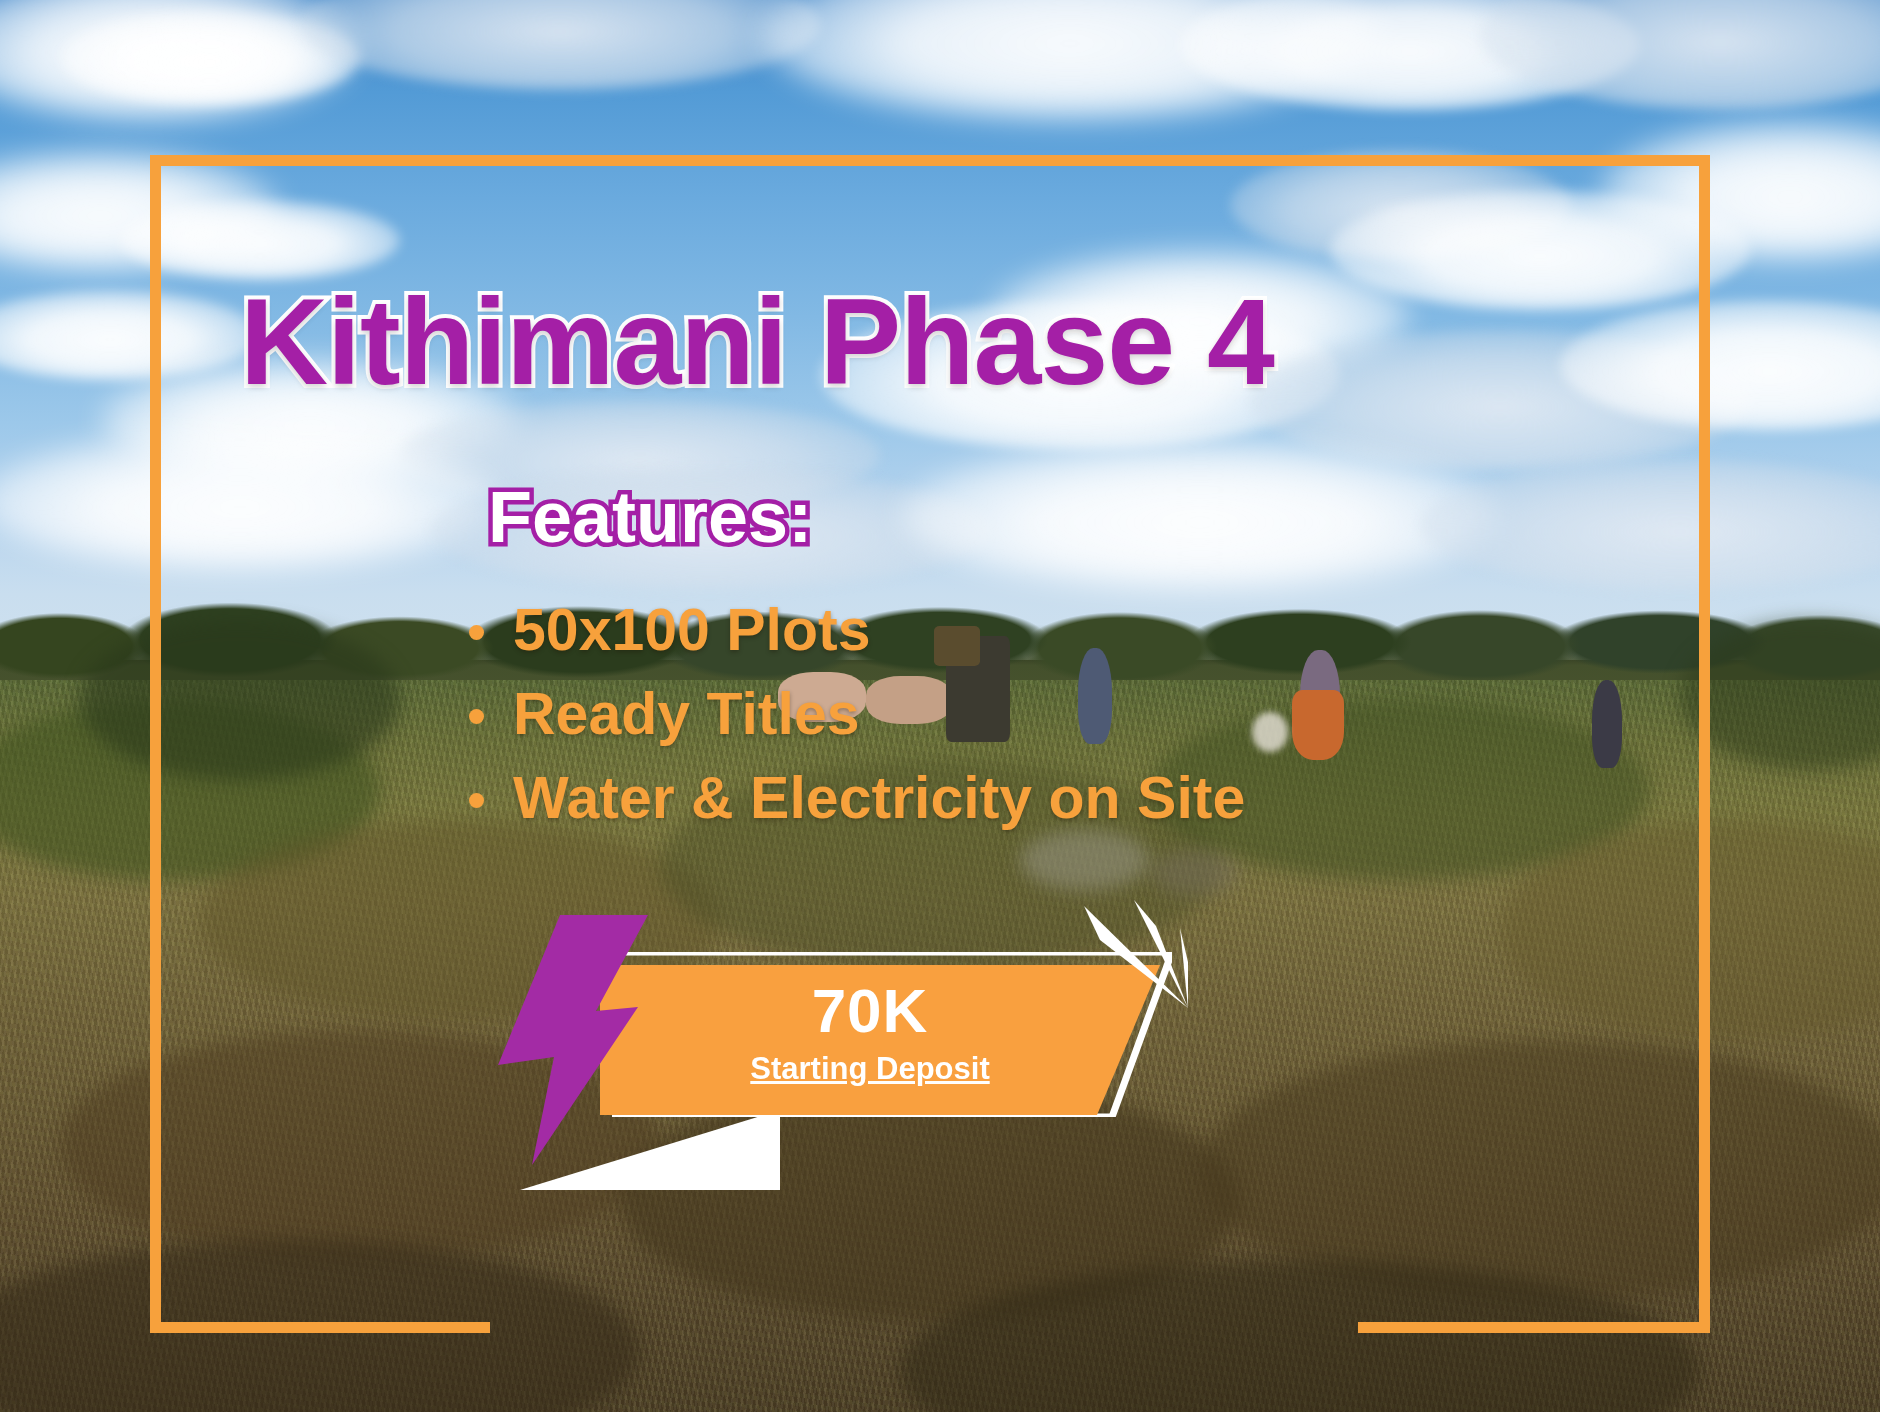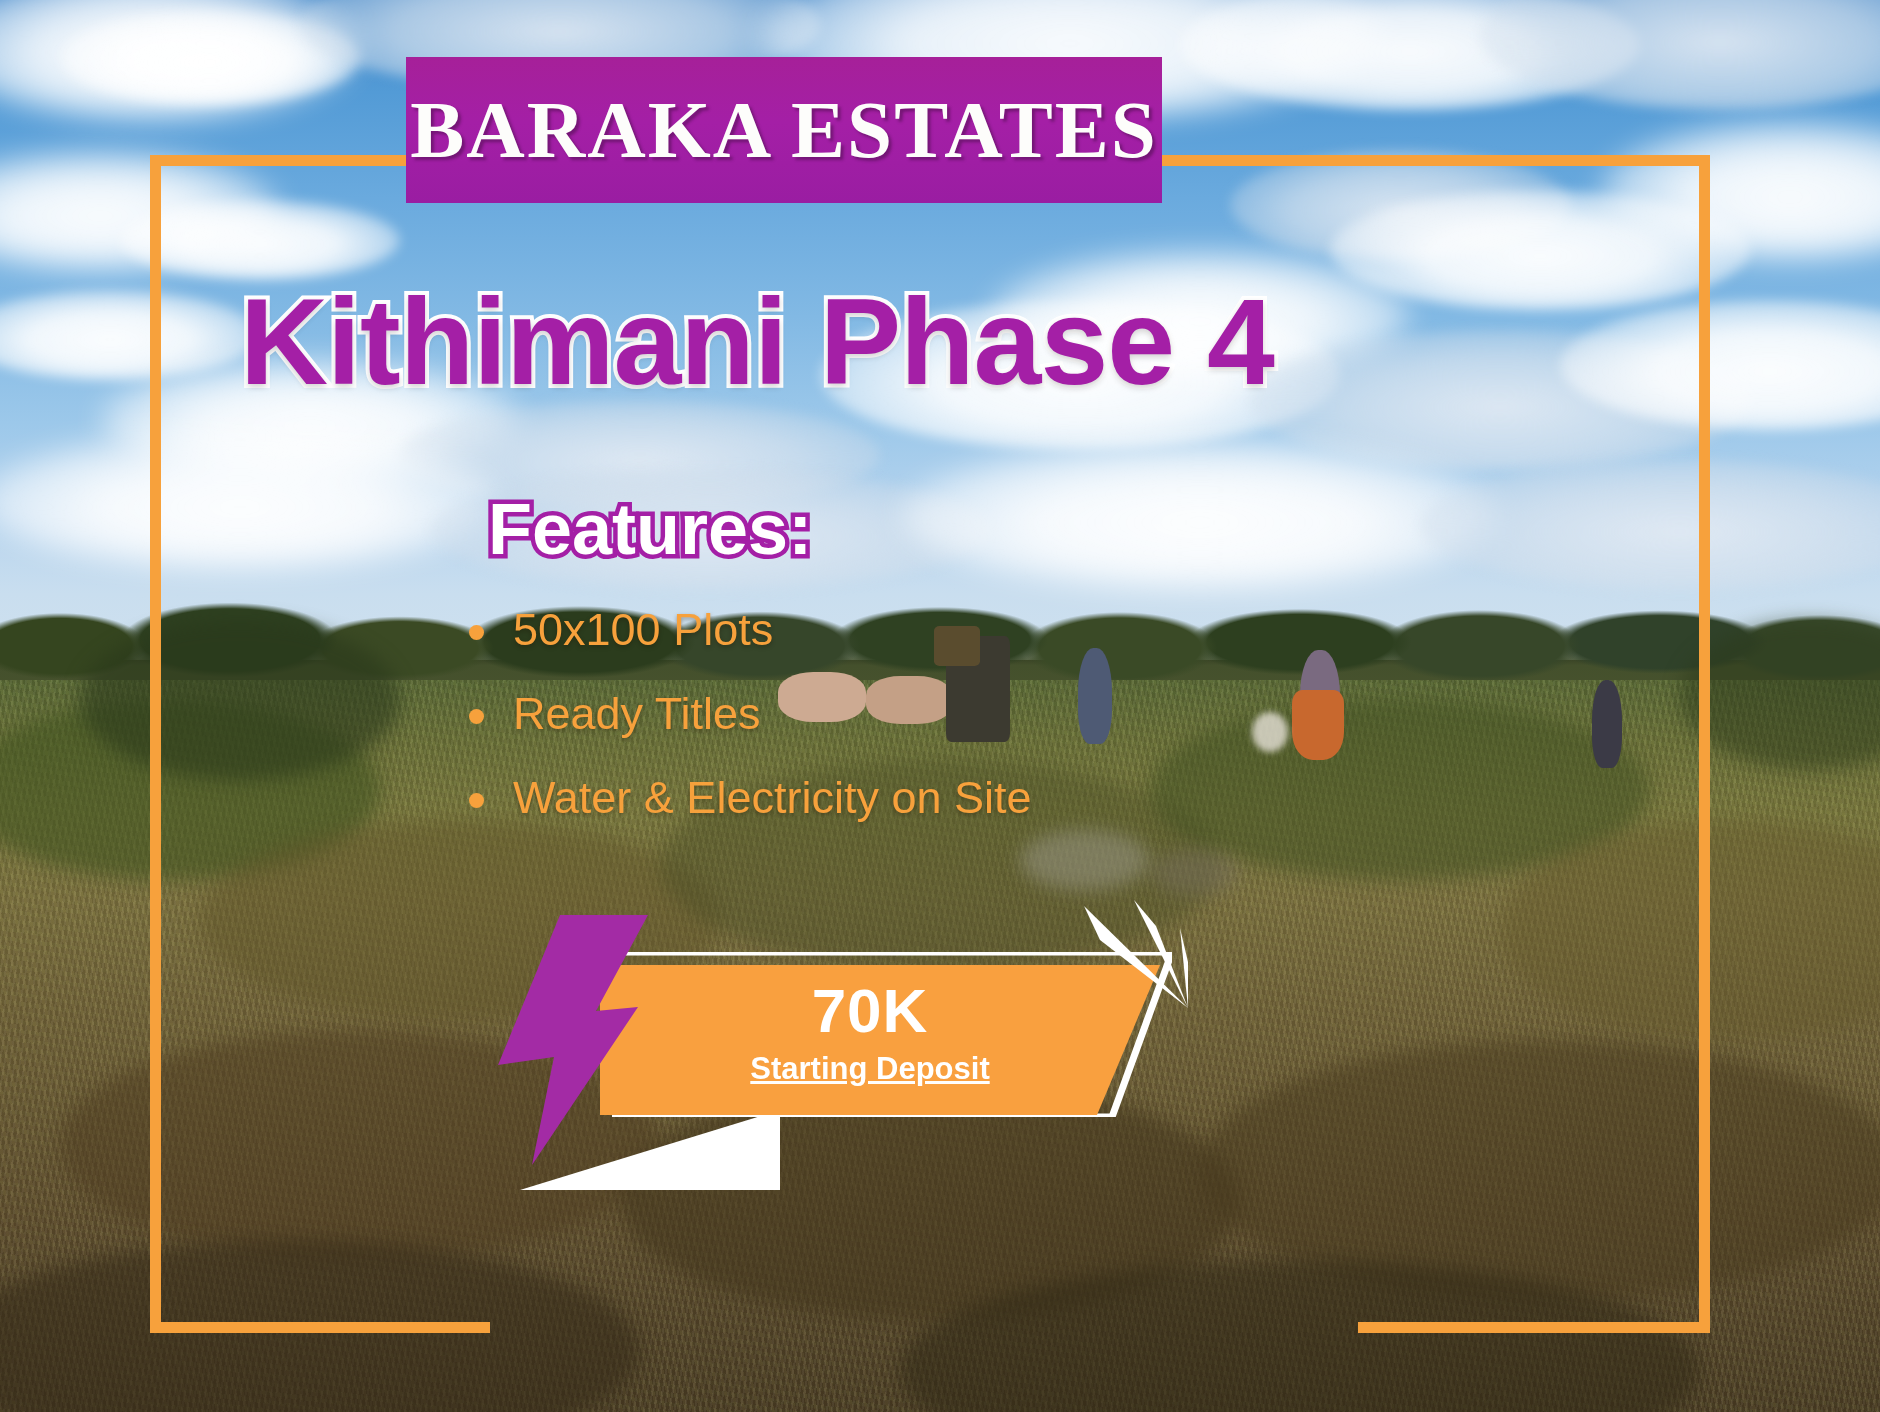--- a/index.html
+++ b/index.html
@@ -122,36 +122,36 @@
     color:#a41fa6;
     letter-spacing:-1px;
     white-space:nowrap;
     -webkit-text-stroke:8px #ffffff;
     paint-order:stroke fill;
     text-shadow:0 3px 6px rgba(0,0,0,.18);
   }
 
   
   #features-heading {
-    position:absolute; left:448px; top:488px;
+    position:absolute; left:448px; top:476px;
     font-size:72px; font-weight:bold;
     color:#ffffff;
     -webkit-text-stroke:9px #a41fa6;
     paint-order:stroke fill;
     white-space:nowrap;
     padding-left:40px;
   }
   #features-list {
     position:absolute; left:455px; top:594px;
     list-style:none;
   }
   #features-list li {
     position:relative;
     padding-left:58px;
-    font-size:45px; font-weight:normal;
+    font-size:59px; font-weight:bold;
     color:#f7a13c;
     line-height:72px;
     margin-bottom:12px;
     white-space:nowrap;
     text-shadow:0 2px 4px rgba(30,20,5,.35);
   }
   #features-list li::before {
     content:"";
     position:absolute; left:14px; top:31px;
     width:15px; height:15px; border-radius:50%;
@@ -240,23 +240,20 @@
     <div class="ox" style="left:934px;  top:626px; width:46px;  height:40px;  background:#5a4c2e; border-radius:12%;"></div>
     <div class="grass-patch" style="left:1252px; top:712px; width:36px; height:40px; background:rgba(230,225,215,.8); filter:blur(3px);"></div>
   </div>
 
   <div class="frame-seg" style="left:150px;  top:155px;  width:1560px; height:11px;"></div>
   <div class="frame-seg" style="left:150px;  top:155px;  width:11px;   height:1178px;"></div>
   <div class="frame-seg" style="left:1699px; top:155px;  width:11px;   height:1178px;"></div>
   <div class="frame-seg" style="left:150px;  top:1322px; width:340px;  height:11px;"></div>
   <div class="frame-seg" style="left:1358px; top:1322px; width:352px;  height:11px;"></div>
 
-  <div id="header-banner">
-    <div id="header-title">BARAKA ESTATES</div>
-  </div>
 
   <div id="main-title">Kithimani Phase 4</div>
 
   <div id="features-heading">Features:</div>
 
   <ul id="features-list">
     <li><span>50x100 Plots</span></li>
     <li><span>Ready Titles</span></li>
     <li><span>Water &amp; Electricity on Site</span></li>
   </ul>

